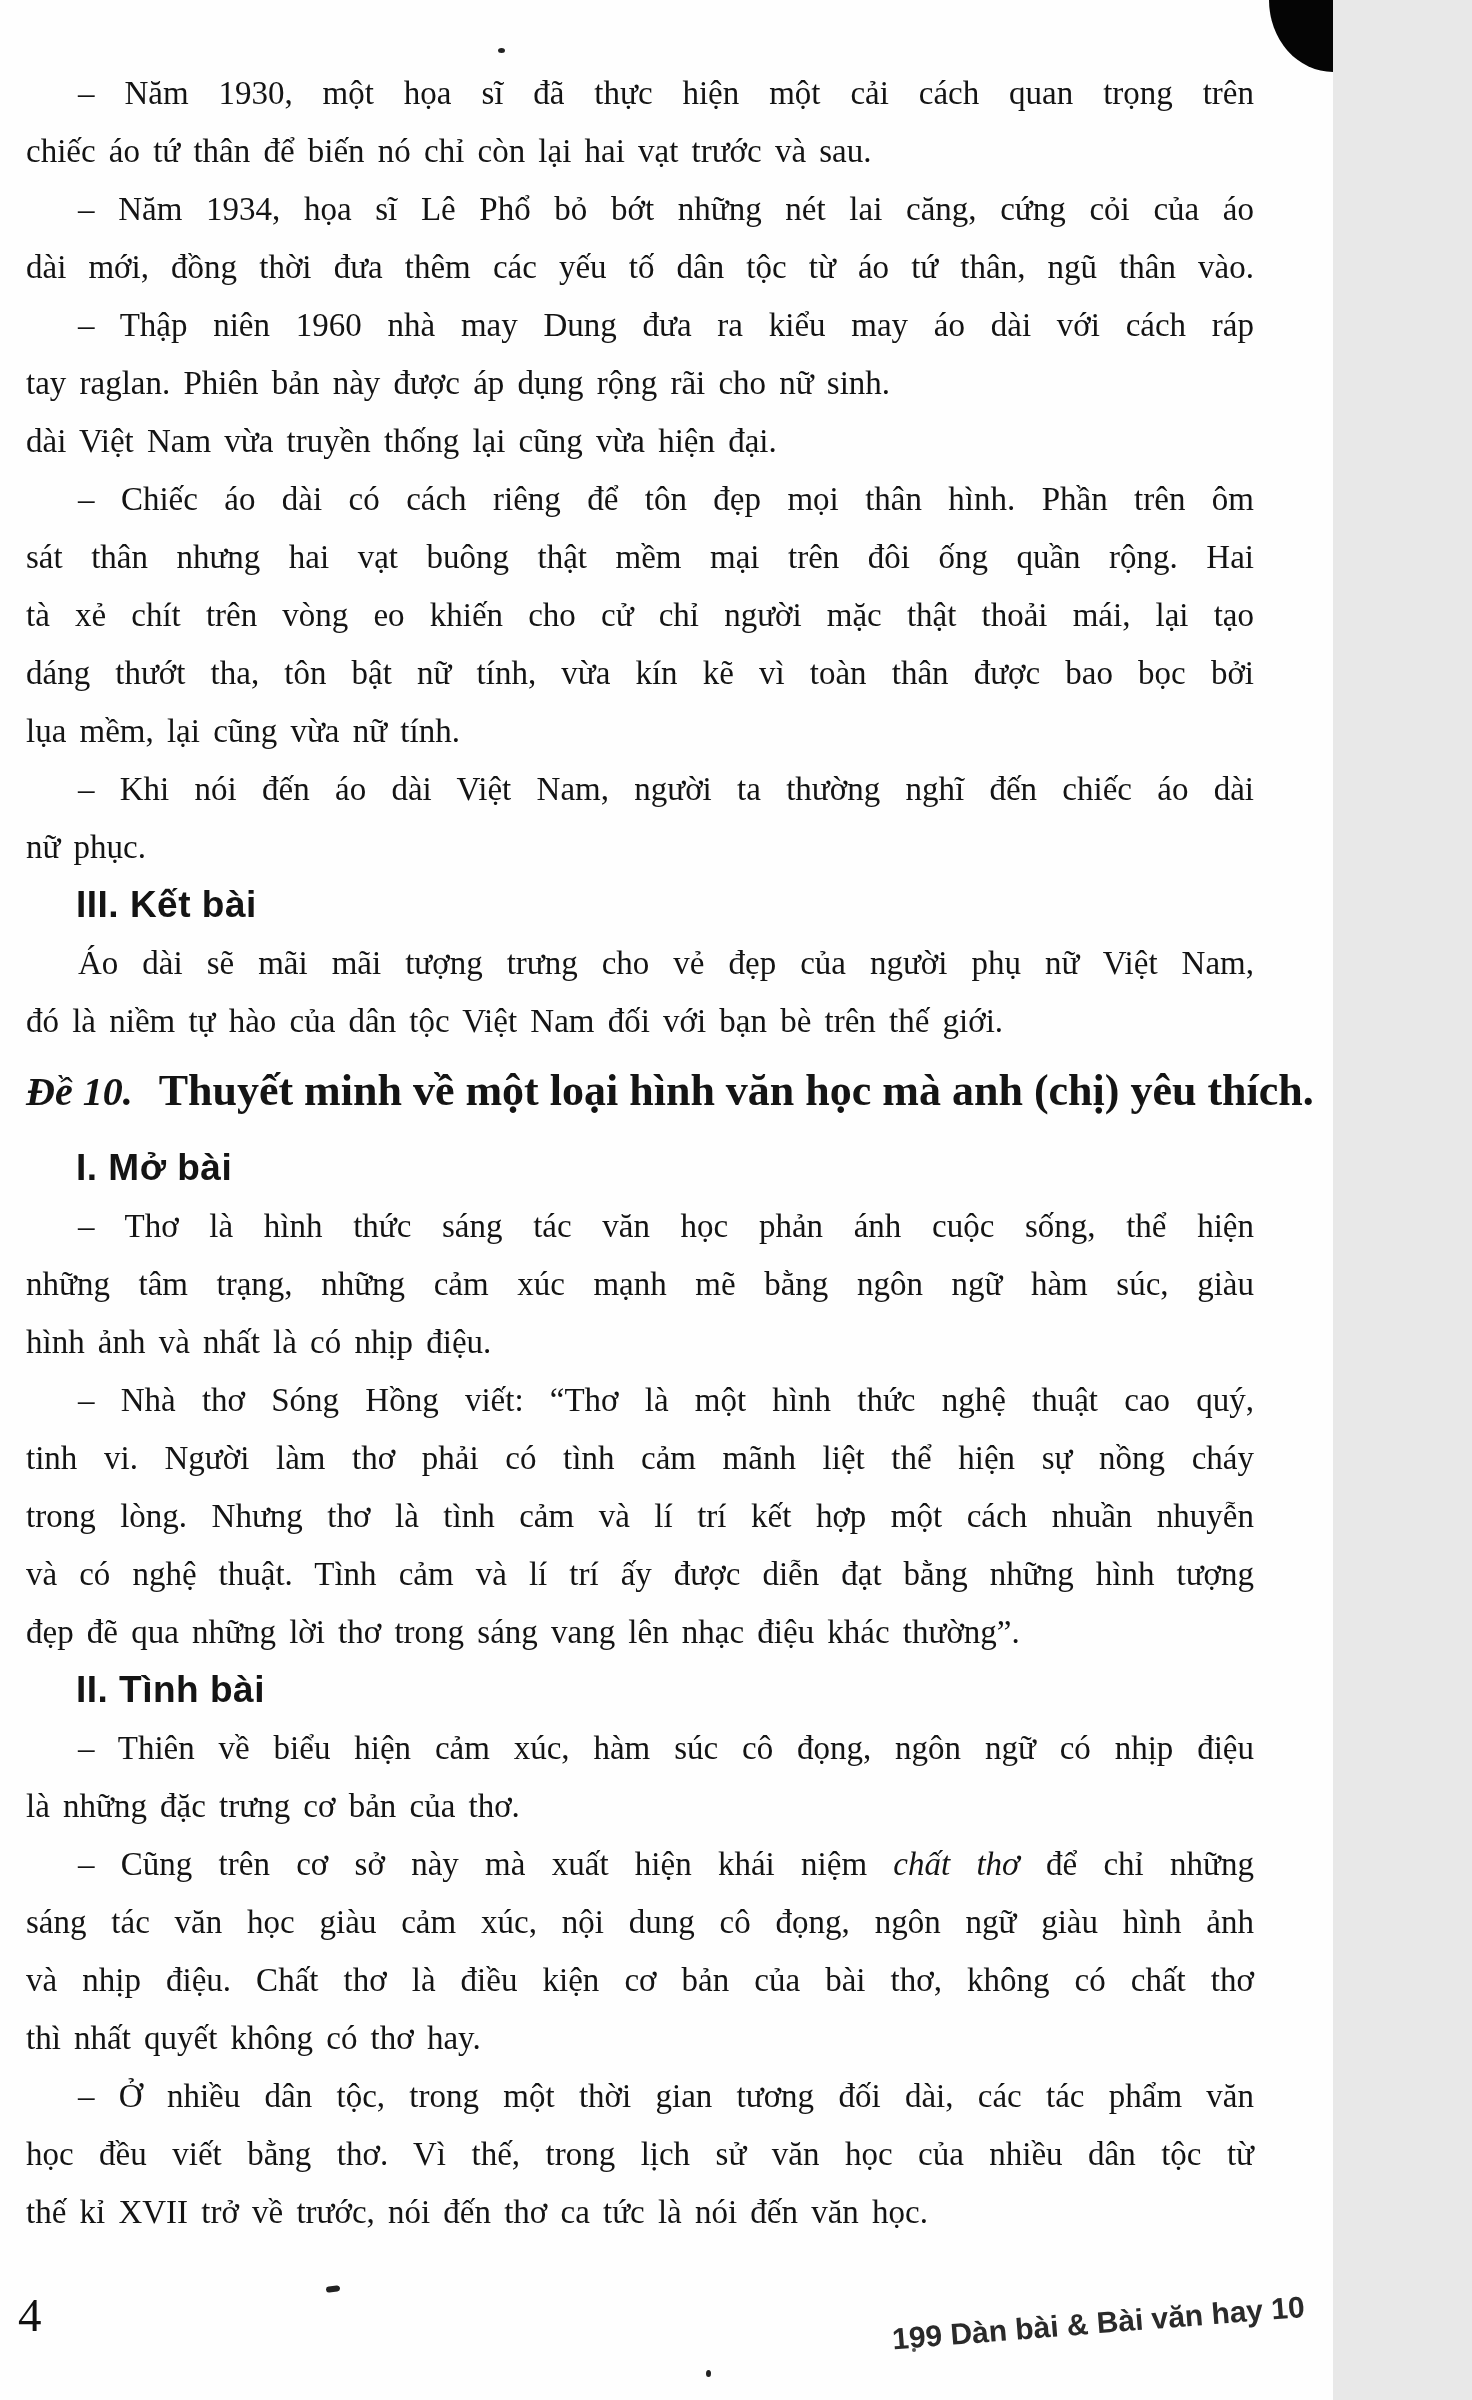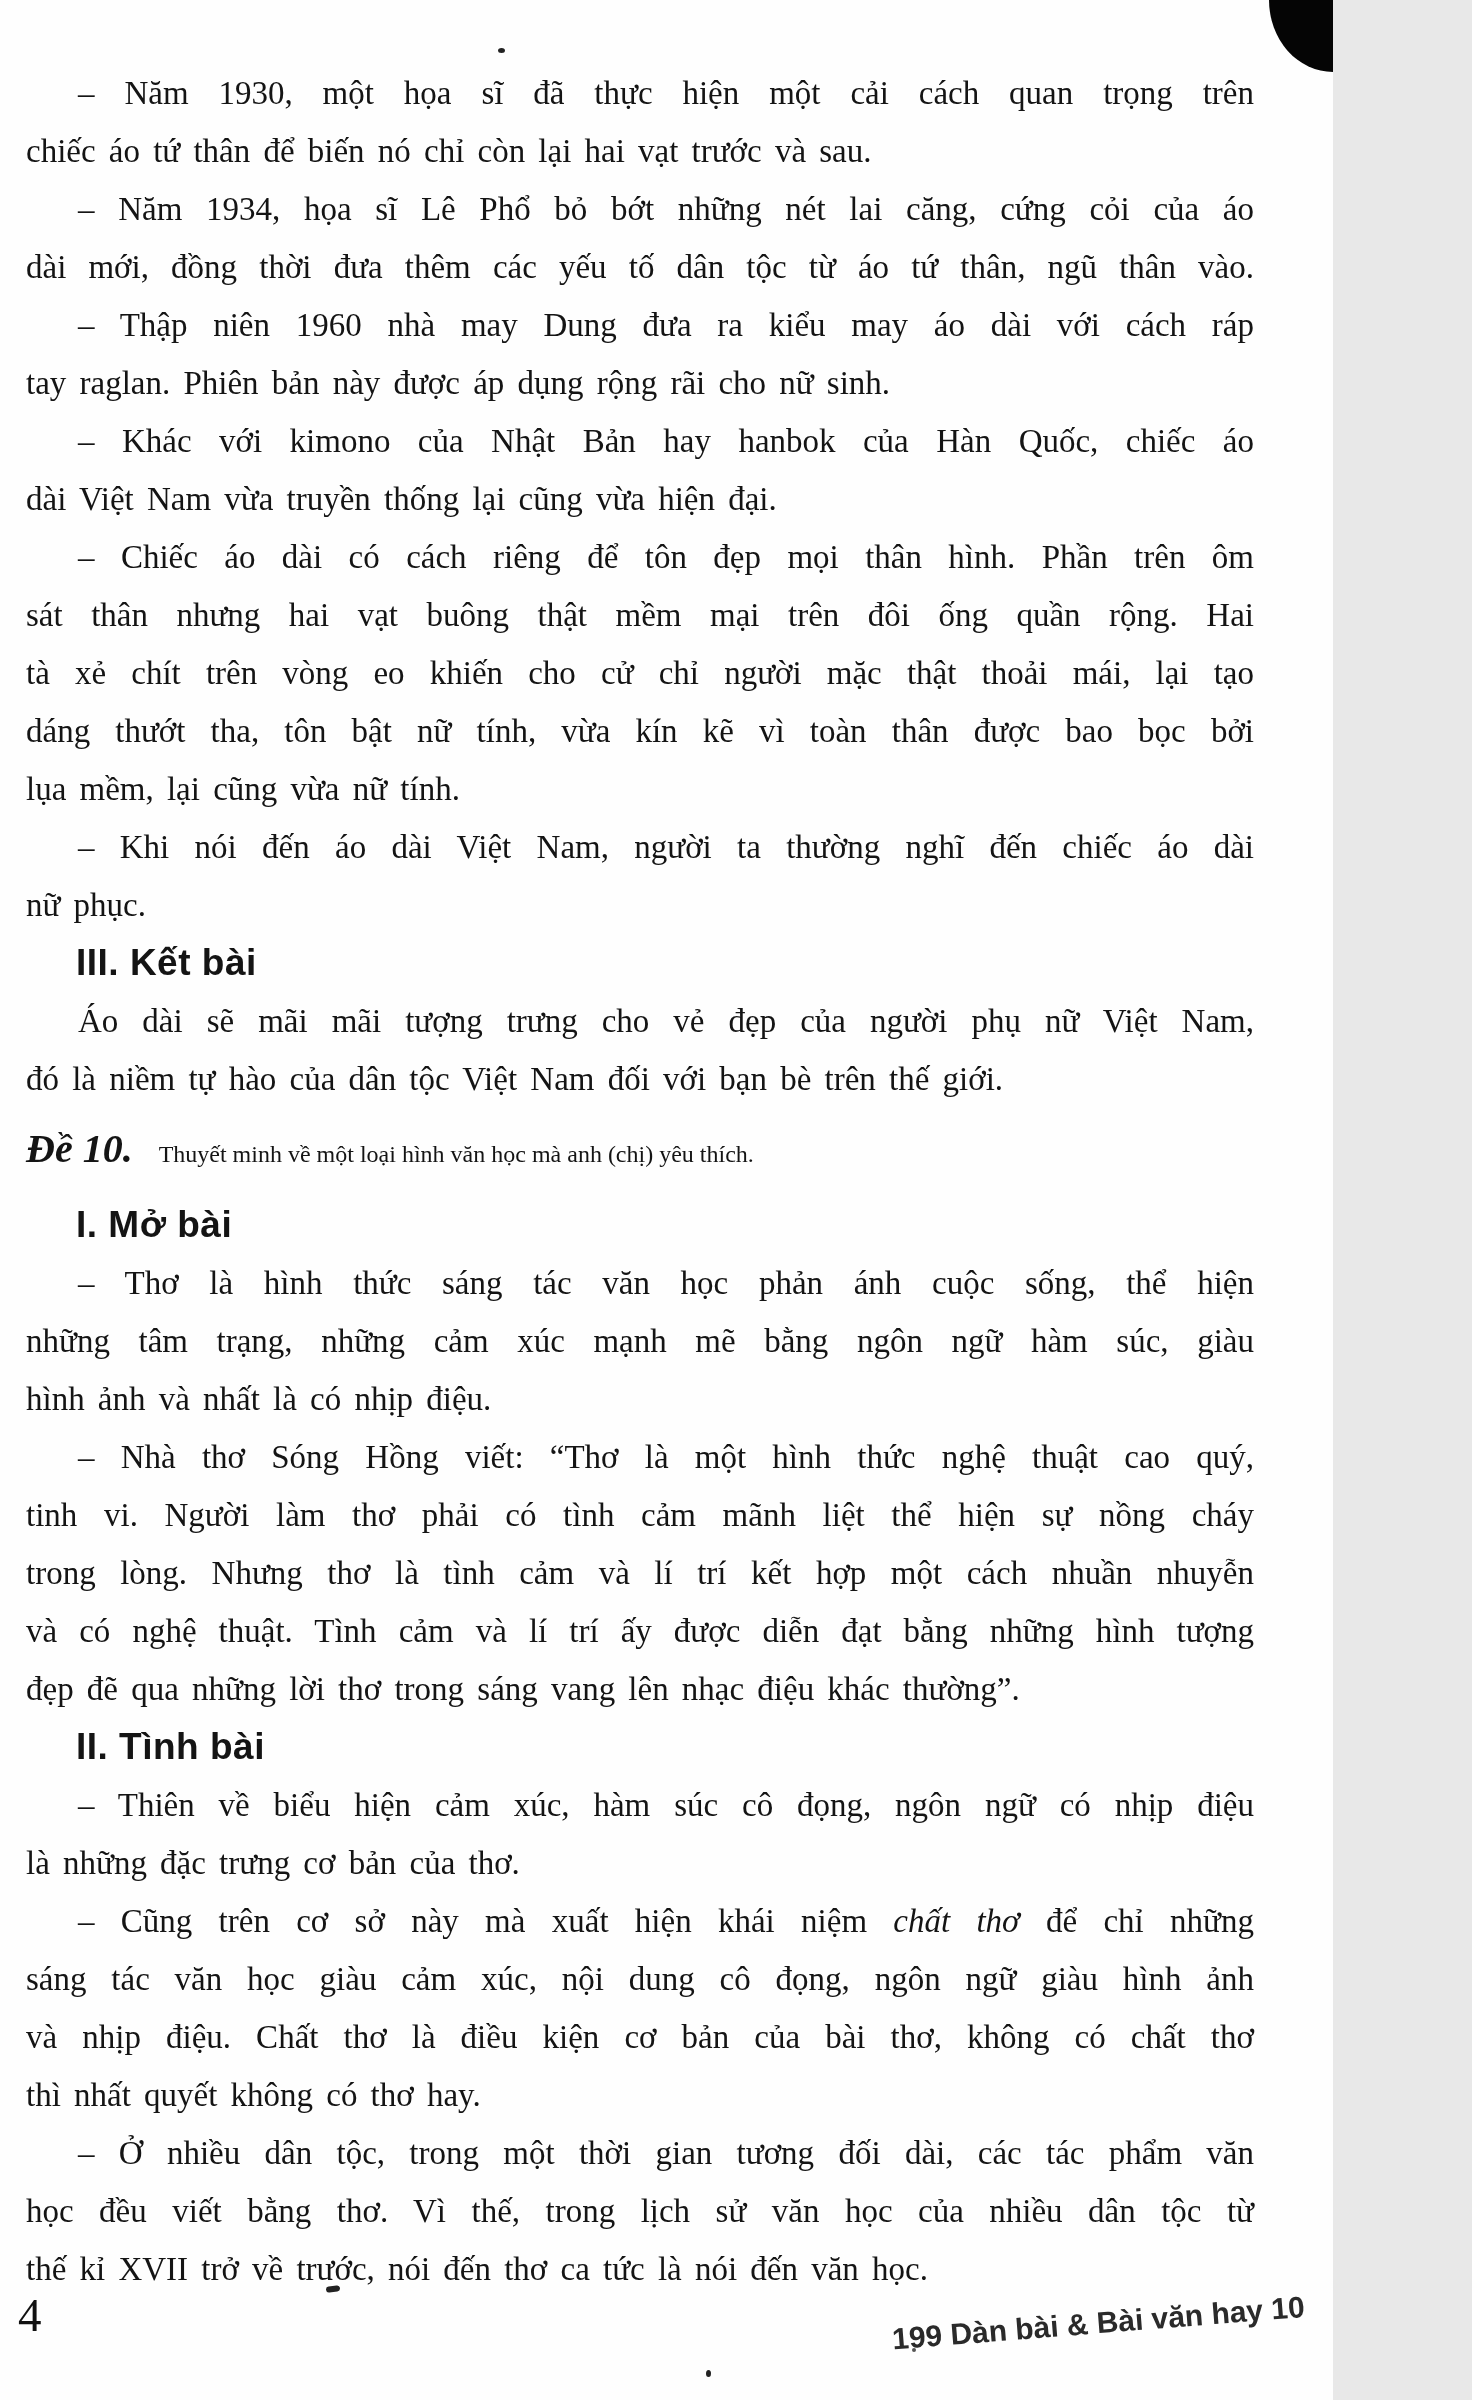--- a/index.html
+++ b/index.html
@@ -32,21 +32,21 @@
   }
   .de10{
     line-height:62px;
     margin:10px 0 8px 0;
     white-space:nowrap;
   }
   .de10-label{
     font-weight:bold;font-style:italic;font-size:40px;margin-right:26px;
   }
   .de10-title{
-    font-weight:normal;font-size:24px;
+    font-weight:bold;font-size:44px;
   }
   .it{font-style:italic;}
   .page-number{
     position:absolute;left:18px;top:2290px;
     font-size:47px;line-height:50px;color:#111;
   }
   .brand{
     position:absolute;right:28px;top:2290px;
     font-family:"Liberation Sans","DejaVu Sans",sans-serif;
     font-weight:bold;font-size:30px;color:#2a2a2a;
@@ -77,21 +77,20 @@
   <div class="speck s3"></div>
   <div class="speck s4"></div>
 
   <div class="content">
     <div class="line first j">– Năm 1930, một họa sĩ đã thực hiện một cải cách quan trọng trên</div>
     <div class="line">chiếc áo tứ thân để biến nó chỉ còn lại hai vạt trước và sau.</div>
     <div class="line first j">– Năm 1934, họa sĩ Lê Phổ bỏ bớt những nét lai căng, cứng cỏi của áo</div>
     <div class="line j">dài mới, đồng thời đưa thêm các yếu tố dân tộc từ áo tứ thân, ngũ thân vào.</div>
     <div class="line first j">– Thập niên 1960 nhà may Dung đưa ra kiểu may áo dài với cách ráp</div>
     <div class="line">tay raglan. Phiên bản này được áp dụng rộng rãi cho nữ sinh.</div>
-    <div class="line first j">– Khác với kimono của Nhật Bản hay hanbok của Hàn Quốc, chiếc áo</div>
     <div class="line">dài Việt Nam vừa truyền thống lại cũng vừa hiện đại.</div>
     <div class="line first j">– Chiếc áo dài có cách riêng để tôn đẹp mọi thân hình. Phần trên ôm</div>
     <div class="line j">sát thân nhưng hai vạt buông thật mềm mại trên đôi ống quần rộng. Hai</div>
     <div class="line j">tà xẻ chít trên vòng eo khiến cho cử chỉ người mặc thật thoải mái, lại tạo</div>
     <div class="line j">dáng thướt tha, tôn bật nữ tính, vừa kín kẽ vì toàn thân được bao bọc bởi</div>
     <div class="line">lụa mềm, lại cũng vừa nữ tính.</div>
     <div class="line first j">– Khi nói đến áo dài Việt Nam, người ta thường nghĩ đến chiếc áo dài</div>
     <div class="line">nữ phục.</div>
 
     <div class="heading">III. Kết bài</div>

